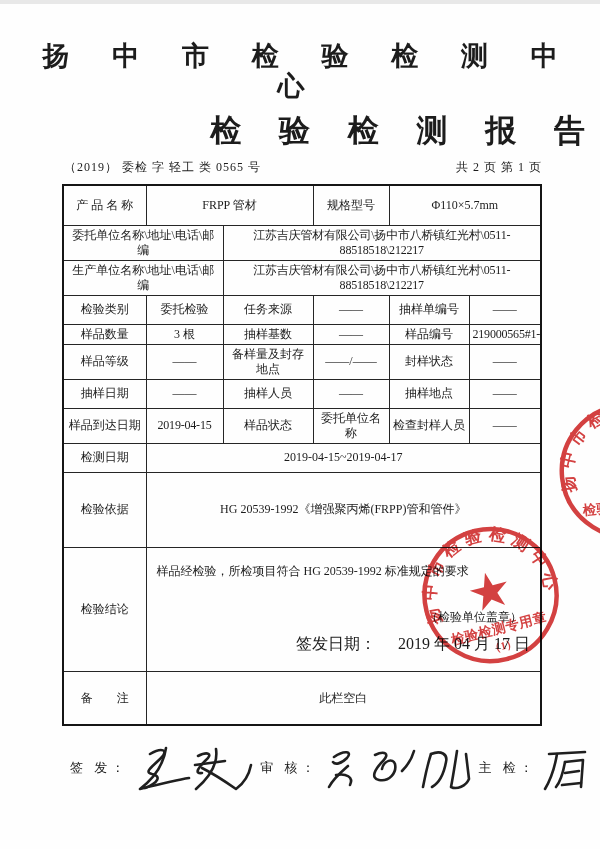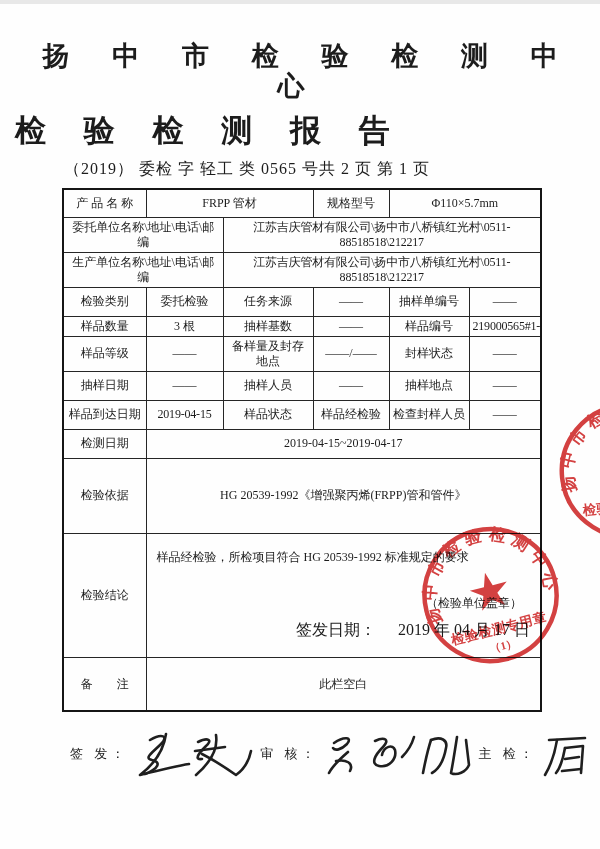--- a/index.html
+++ b/index.html
@@ -8,27 +8,28 @@
     background:#fefefe; overflow:hidden;
     font-family:"Liberation Serif","DejaVu Serif",serif;
     color:#1c1c1c;
   }
   .org-title {
     padding-top:38px; text-align:center;
     font-size:27px; font-weight:bold; letter-spacing:18px; text-indent:18px;
     line-height:1.1;
   }
   .report-title {
-    margin-top:13px; text-align:left;
+    margin-top:13px; text-align:right;
     font-size:31px; font-weight:bold; letter-spacing:15px; text-indent:15px;
     line-height:1.1;
+    padding-left:27px;
   }
   .doc-line {
-    margin:11px 58px 0 64px; display:flex; 
-    font-size:16px; letter-spacing:1px;
+    margin:11px 58px 0 64px; display:flex; justify-content:space-between;
+    font-size:12px; letter-spacing:1px;
   }
   table.report-table {
     margin:8px 60px 0 62px; width:478px;
     border-collapse:collapse; table-layout:fixed;
     border:2.5px solid #151515;
   }
   table.report-table td {
     border:1.5px solid #262626;
     font-size:12px; text-align:center; vertical-align:middle;
     padding:2px 3px; overflow:hidden; line-height:1.25;
@@ -81,21 +82,21 @@
   <table class="report-table">
     <colgroup>
       <col style="width:83px">
         <col style="width:77px">
         <col style="width:90px">
       <col style="width:76px">
         <col style="width:80px">
         <col style="width:72px">
     </colgroup>
     <tbody>
-      <tr style="height:28px">
+      <tr style="height:40px">
         <td>产 品 名 称</td>
         <td colspan="2">FRPP 管材</td>
         <td>规格型号</td>
         <td colspan="2">Φ110×5.7mm</td>
       </tr>
       <tr style="height:30px">
         <td colspan="2" class="lbl11">委托单位名称\地址\电话\邮编</td>
         <td colspan="4" class="left sm">江苏吉庆管材有限公司\扬中市八桥镇红光村\0511-88518518\212217</td>
       </tr>
       <tr style="height:29px">
@@ -131,21 +132,21 @@
         <td>——</td>
         <td>抽样人员</td>
         <td>——</td>
         <td>抽样地点</td>
         <td>——</td>
       </tr>
       <tr style="height:29px">
         <td class="lbl11">样品到达日期</td>
         <td class="sm">2019-04-15</td>
         <td>样品状态</td>
-        <td class="lbl11">样品经检验</td>
+        <td class="lbl11">委托单位名称</td>
         <td class="lbl11">检查封样人员</td>
         <td>——</td>
       </tr>
       <tr style="height:29px">
         <td>检测日期</td>
         <td colspan="5">2019-04-15~2019-04-17</td>
       </tr>
       <tr style="height:75px">
         <td>检验依据</td>
         <td colspan="5" class="left">HG 20539-1992《增强聚丙烯(FRPP)管和管件》</td>

